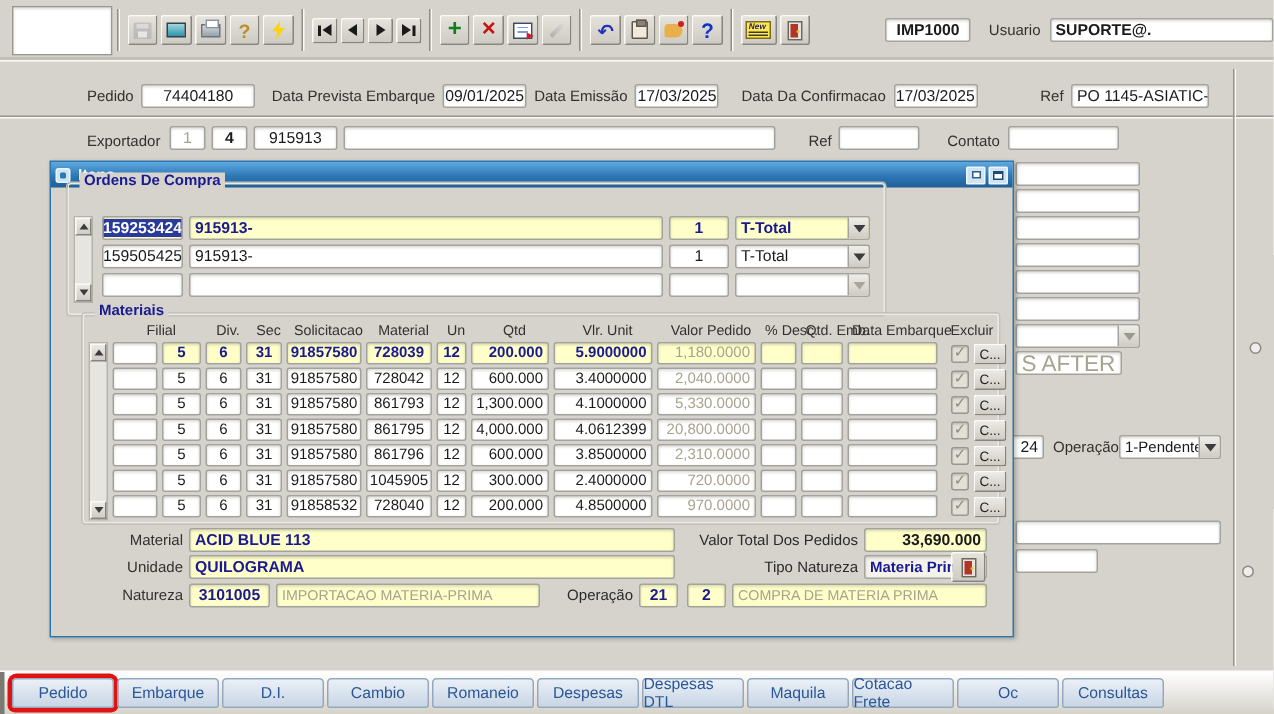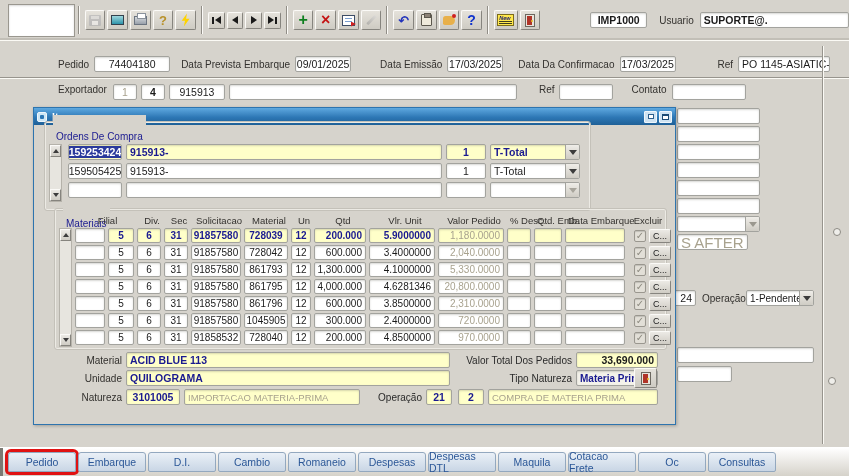--- a/index.html
+++ b/index.html
@@ -110,22 +110,22 @@
   .win-ico::after { content:"";position:absolute;inset:2px;background:#2d77b5;border-radius:1px; }
   .win-title .t { color:#fff; font-size:10.5px; font-weight:bold; margin-left:5px; flex:1;
                   text-shadow:0 1px 1px rgba(0,0,0,.4); }
   .win-btn { width:13px;height:12px;margin-left:2px;background:#cfe3f2;border:1px solid #eef6fc;border-radius:1px;
              display:flex;align-items:center;justify-content:center; }
   .wb-restore { width:6px;height:5px;border:1px solid #2d5f8d;background:#fff; }
   .wb-max { width:7px;height:6px;border:1px solid #1c4a74;border-top-width:2px;background:#fff; }
 
   .grp { position:absolute; border:1px solid #c4c1b9; border-radius:3px;
          box-shadow:inset 0 0 0 1px #eceae4; }
-  .grp-lbl { position:absolute; top:-7px; left:8px; padding:16px 3px; background:var(--c-window-gray,#d6d3cc);
-             font-size:10px; font-weight:normal; color:var(--c-selection-navy,#1a1a90); }
+  .grp-lbl { position:absolute; top:-7px; left:8px; padding:0 3px; background:var(--c-window-gray,#d6d3cc);
+             font-size:10px; font-weight:bold; color:var(--c-selection-navy,#1a1a90); }
 
   
   .o-head { position:absolute; display:flex; gap:4px; }
   .o-head .hc { font-size:10px; color:#33312e; text-align:center; }
   .o-rows { position:absolute; display:flex; flex-direction:column; gap:2px; }
   .o-row { display:flex; gap:4px; height:17px; }
   .o-row .cell { height:16px; }
   .o-row[data-state="selected"] .cell { background:var(--c-highlight-yellow,#ffffc9);
       color:var(--c-selection-navy,#1a1a90); font-weight:bold; }
   .o-row[data-state="selected"] .numero span { background:#2a3a9c; color:#fff; padding:0 2px; }
@@ -252,31 +252,31 @@
     <div class="fld center" style="width:58px;margin-left:48px;font-weight:bold">IMP1000</div>
     <span class="lbl" style="margin-left:12px">Usuario</span>
     <div class="fld" style="width:152px;margin-left:6px;font-weight:bold">SUPORTE@.</div>
   </div>
 
   <div style="position:absolute;left:0;top:56px;width:849px;display:flex;align-items:center">
     <span class="lbl" style="margin-left:58px">Pedido</span>
     <div class="fld center" style="width:76px;margin-left:5px">74404180</div>
     <span class="lbl" style="margin-left:11px">Data Prevista Embarque</span>
     <div class="fld center" style="width:56px;margin-left:5px">09/01/2025</div>
-    <span class="lbl" style="margin-left:29px">Data Emissão</span>
+    <span class="lbl" style="margin-left:5px">Data Emissão</span>
     <div class="fld center" style="width:56px;margin-left:5px">17/03/2025</div>
     <span class="lbl" style="margin-left:15px">Data Da Confirmacao</span>
     <div class="fld center" style="width:56px;margin-left:5px">17/03/2025</div>
     <span class="lbl" style="margin-left:42px">Ref</span>
     <div class="fld" style="width:92px;margin-left:5px">PO 1145-ASIATIC-C</div>
   </div>
 
   <div class="hline" style="top:77px"></div>
 
-  <div style="position:absolute;left:0;top:84px;width:849px;display:flex;align-items:flex-start">
+  <div style="position:absolute;left:0;top:84px;width:849px;display:flex;align-items:flex-end">
     <span class="lbl" style="margin-left:58px">Exportador</span>
     <div class="fld center graytx" style="width:24px;margin-left:6px">1</div>
     <div class="fld center" style="width:24px;margin-left:4px;font-weight:bold">4</div>
     <div class="fld center" style="width:56px;margin-left:4px">915913</div>
     <div class="fld" style="width:288px;margin-left:4px"></div>
     <span class="lbl" style="margin-left:22px">Ref</span>
     <div class="fld" style="width:54px;margin-left:5px"></div>
     <span class="lbl" style="margin-left:18px">Contato</span>
     <div class="fld" style="width:74px;margin-left:5px"></div>
   </div>
@@ -470,21 +470,21 @@
 
         <div class="m-row" data-state="normal">
           <div class="fld cell" style="width:30px;background:#fff"></div>
           <div class="fld center cell" style="width:26px">5</div>
           <div class="fld center cell" style="width:24px">6</div>
           <div class="fld center cell" style="width:24px">31</div>
           <div class="fld center cell" style="width:50px">91857580</div>
           <div class="fld center cell" style="width:44px">861795</div>
           <div class="fld center cell" style="width:20px">12</div>
           <div class="fld right cell" style="width:52px">4,000.000</div>
-          <div class="fld right cell" style="width:66px">4.6281346</div>
+          <div class="fld right cell" style="width:66px">4.0612399</div>
           <div class="fld right cell gray" style="width:66px">20,800.0000</div>
           <div class="fld cell" style="width:24px"></div>
           <div class="fld cell" style="width:28px"></div>
           <div class="fld cell" style="width:60px"></div>
           <div class="chk" style="margin-left:6px">
             <span class="tick">✓</span>
           </div>
           <div class="cbtn">C...</div>
         </div>
 

